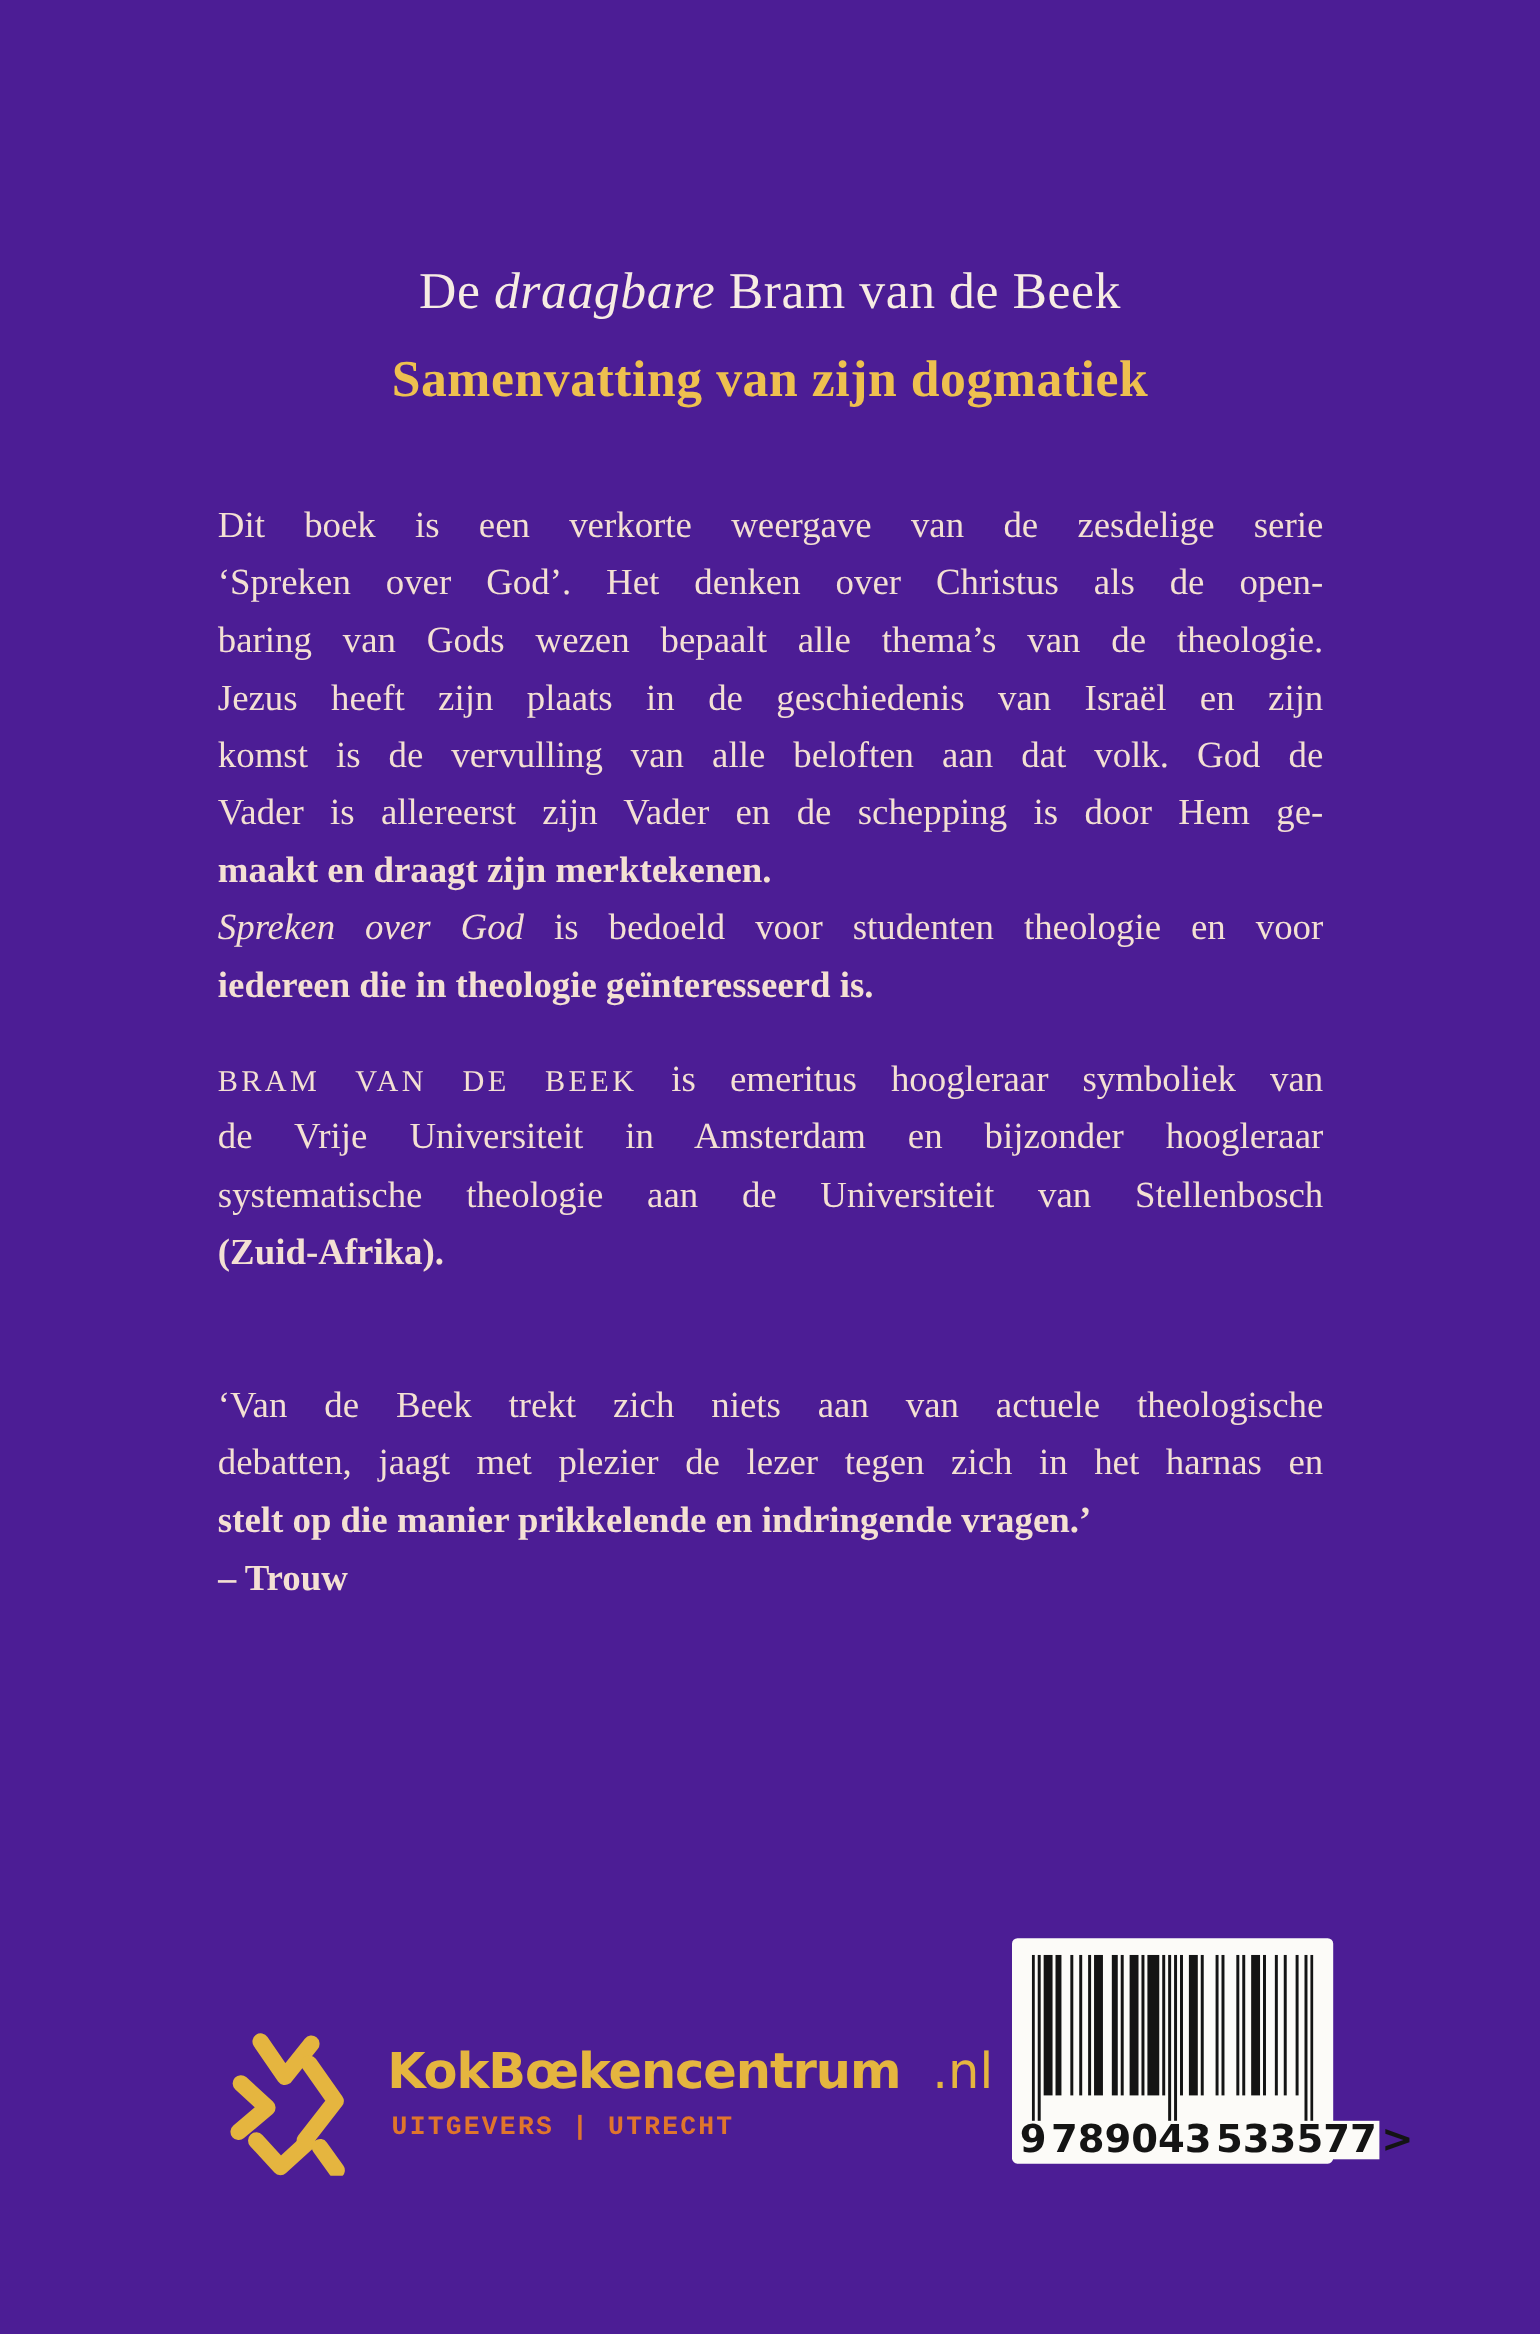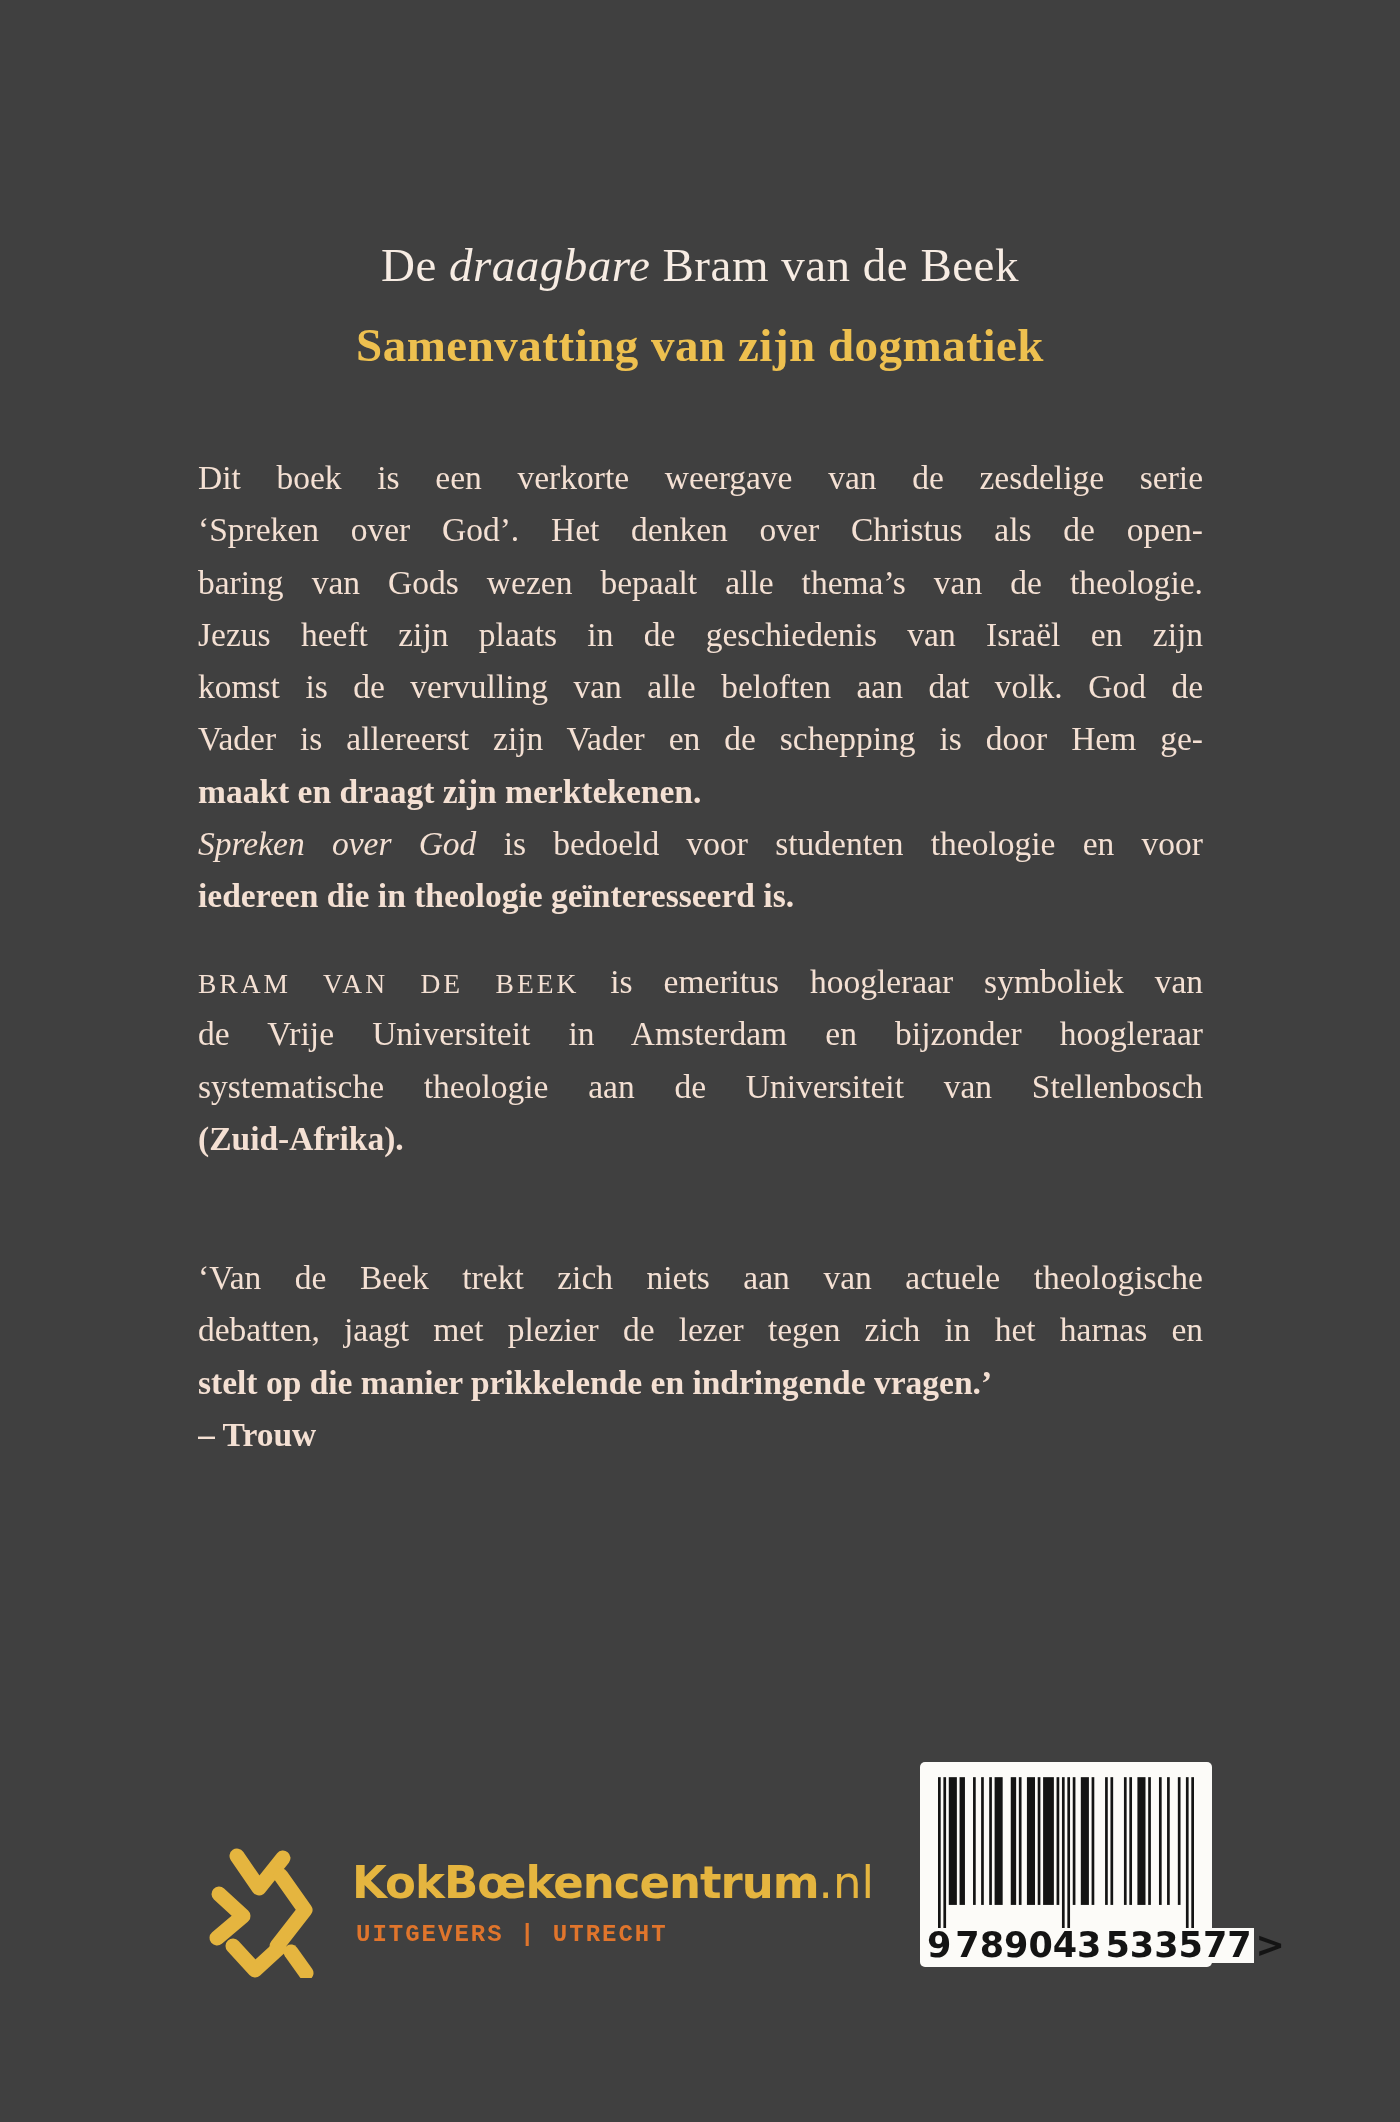--- a/index.html
+++ b/index.html
@@ -1,20 +1,20 @@
 <!DOCTYPE html>
 <html><head>
 <meta charset="utf-8">
 <style>
   html, body { margin: 0; padding: 0; background: #8a2a14; }
   .page {
     position: relative;
     width: 1400px;
     height: 2122px;
-    background: #404040;
+    background: #4c1d95;
     overflow: hidden;
     font-family: "Liberation Serif", "DejaVu Serif", serif;
   }
   .it { font-style: italic; }
 
   .title {
     position: absolute; top: 238px; left: 0; width: 100%;
     margin: 0; text-align: center;
     font-size: 47px; font-weight: normal; color: #f7ece3;
     letter-spacing: 0.5px;
@@ -40,21 +40,21 @@
   .review { top: 1252px; }
   .sc { font-size: 27.5px; letter-spacing: 3px; }
 
   .logo-mark { position: absolute; left: 193px; top: 1846px; }
   .logo-text {
     position: absolute; left: 352px; top: 1858px;
     font-family: "DejaVu Sans", sans-serif; font-weight: bold;
     font-size: 45px; color: #e5b53f; letter-spacing: -1px;
     line-height: 1.1;
   }
-  .logo-text .tld { font-weight: normal; letter-spacing: 0; }
+  .logo-text .tld { font-weight: normal; letter-spacing: 0; margin-left: 29px; }
   .logo-tagline {
     position: absolute; left: 356px; top: 1921px;
     font-family: Liberation Mono, monospace; font-weight: bold;
     font-size: 24px; letter-spacing: 2px; color: #e0752c;
   }
 
   .barcode {
     position: absolute; left: 920px; top: 1762px;
     width: 292px; height: 205px;
     background: #fcfbf8; border-radius: 5px;

